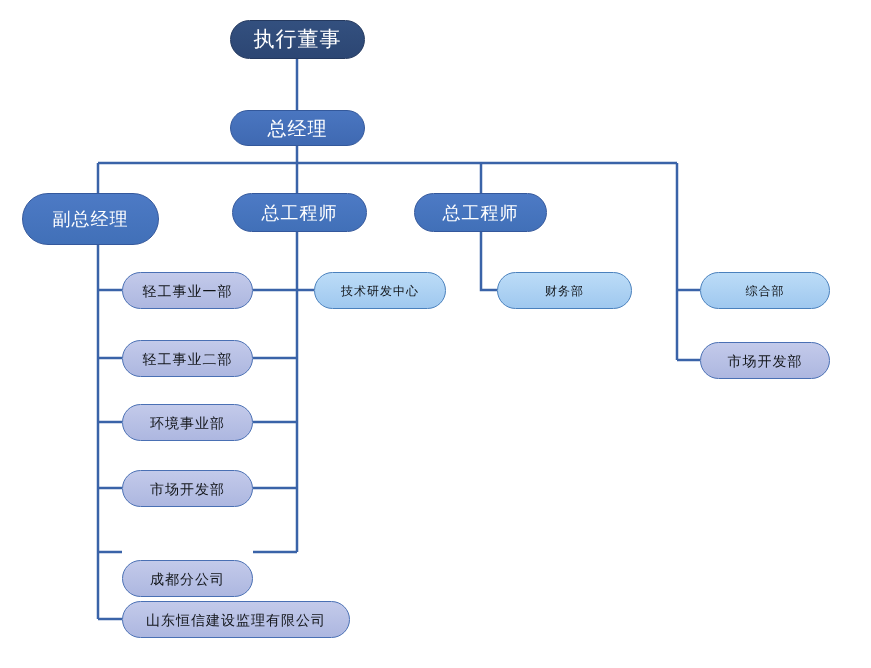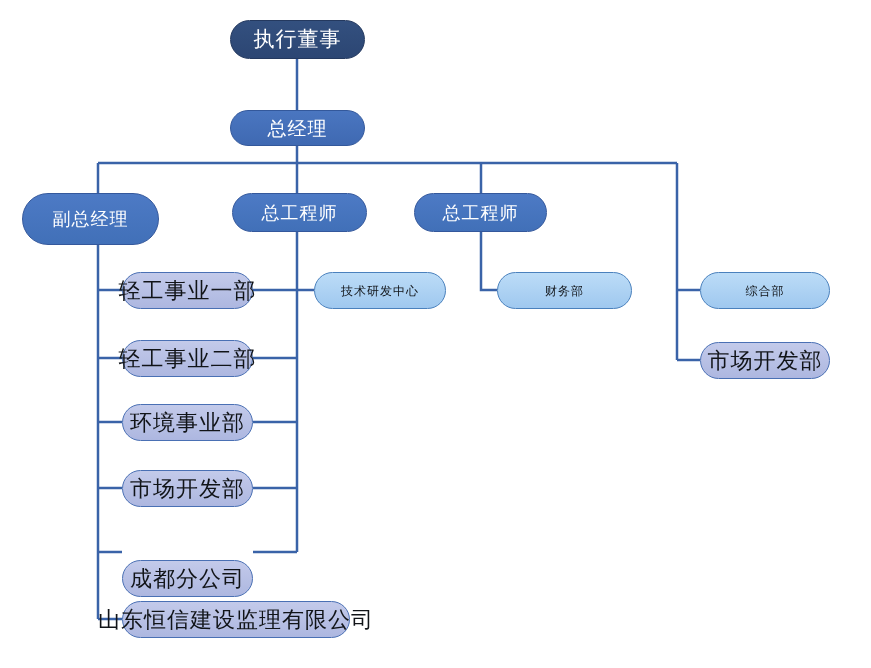--- a/index.html
+++ b/index.html
@@ -59,21 +59,21 @@
     background: linear-gradient(180deg, #4d7ac5 0%, #4170b8 100%);
     border-color: #34589c;
     color: #ffffff;
     font-size: 18px;
   }
   
   .node.lvl-dept-lav {
     background: linear-gradient(180deg, #c3caea 0%, #adb7e0 100%);
     border-color: #4a70b4;
     color: #111418;
-    font-size: 22px;
+    font-size: 14px;
   }
   
   .node.lvl-dept-blue {
     background: linear-gradient(180deg, #bcdcf7 0%, #9fc8ef 100%);
     border-color: #4a81bd;
     color: #111418;
     font-size: 12px;
   }
 </style>
 </head>

